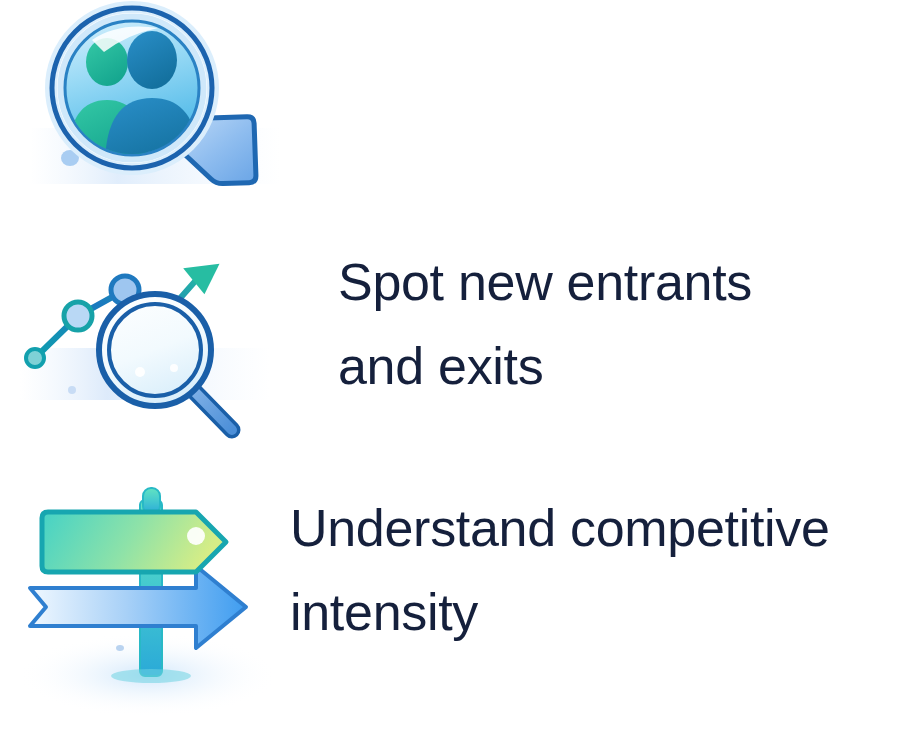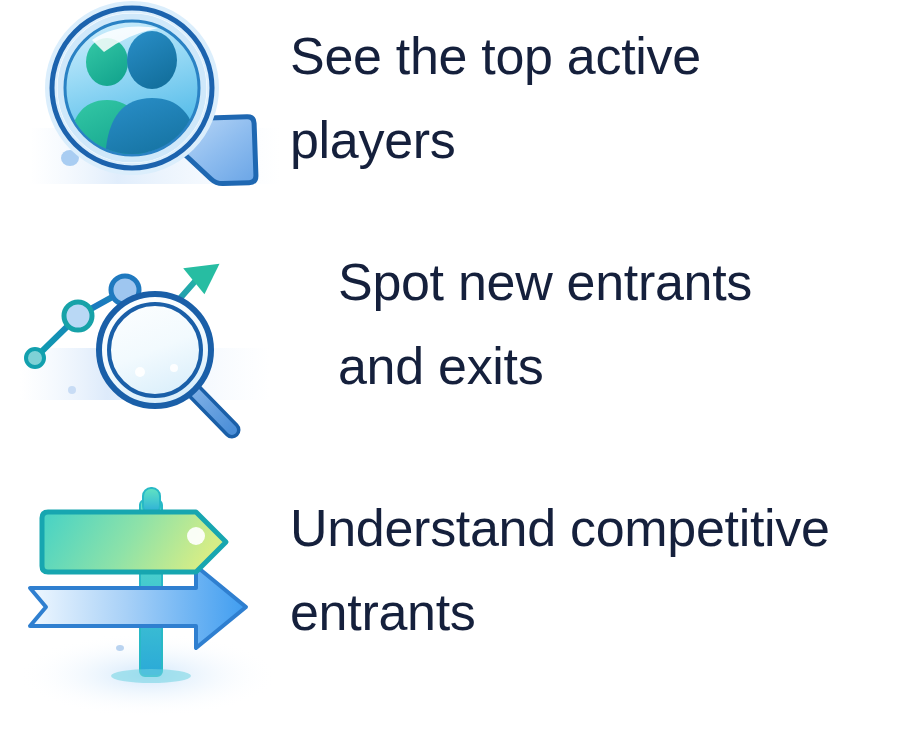--- a/index.html
+++ b/index.html
@@ -118,24 +118,20 @@
           <ellipse cx="107" cy="62" rx="21" ry="24" fill="url(#perBackG1)"></ellipse>
           <path d="M68 160 Q68 100 107 100 Q146 100 146 160 Z" fill="url(#perBackG1)"></path>
 
           <ellipse cx="152" cy="60" rx="25" ry="29" fill="url(#perFrontG1)"></ellipse>
           <path d="M105 166 Q105 98 152 98 Q199 98 199 166 Z" fill="url(#perFrontG1)"></path>
         </g>
 
         <path d="M92 40 Q118 22 158 28 Q128 34 104 52 Z" fill="#ffffff" opacity="0.85"></path>
       </svg>
     </div>
-    <div class="text-cell">
-      <p class="feature-text">See the top active
-players</p>
-    </div>
   </div>
 
   <div class="feature-row" id="row-1">
     <div class="icon-cell">
       <svg width="290" height="230" viewBox="0 0 290 230">
         <defs>
           <linearGradient id="lineG2" x1="0" y1="1" x2="1" y2="0">
             <stop offset="0%" stop-color="#0f9fae"></stop>
             <stop offset="50%" stop-color="#1a79bf"></stop>
             <stop offset="100%" stop-color="#27bda2"></stop>
@@ -218,17 +214,17 @@
         <ellipse cx="151" cy="196" rx="40" ry="7" fill="#6fd4e2" opacity="0.55"></ellipse>
 
         <path d="M30 108 L196 108 L196 86 L246 127 L196 168 L196 146 L30 146 L46 127 Z" fill="url(#arrowG3)" stroke="#2f7fd0" stroke-width="4" stroke-linejoin="round"></path>
 
         <path d="M48 32 L196 32 L226 62 L196 92 L48 92 Q42 92 42 86 L42 38 Q42 32 48 32 Z" fill="url(#signG3)" stroke="#17a6b0" stroke-width="5" stroke-linejoin="round"></path>
         <circle cx="196" cy="56" r="9" fill="#ffffff" opacity="0.92"></circle>
       </svg>
     </div>
     <div class="text-cell">
       <p class="feature-text">Understand competitive
-entrants</p>
+intensity</p>
     </div>
   </div>
 
 </div>
 
 </body></html>

